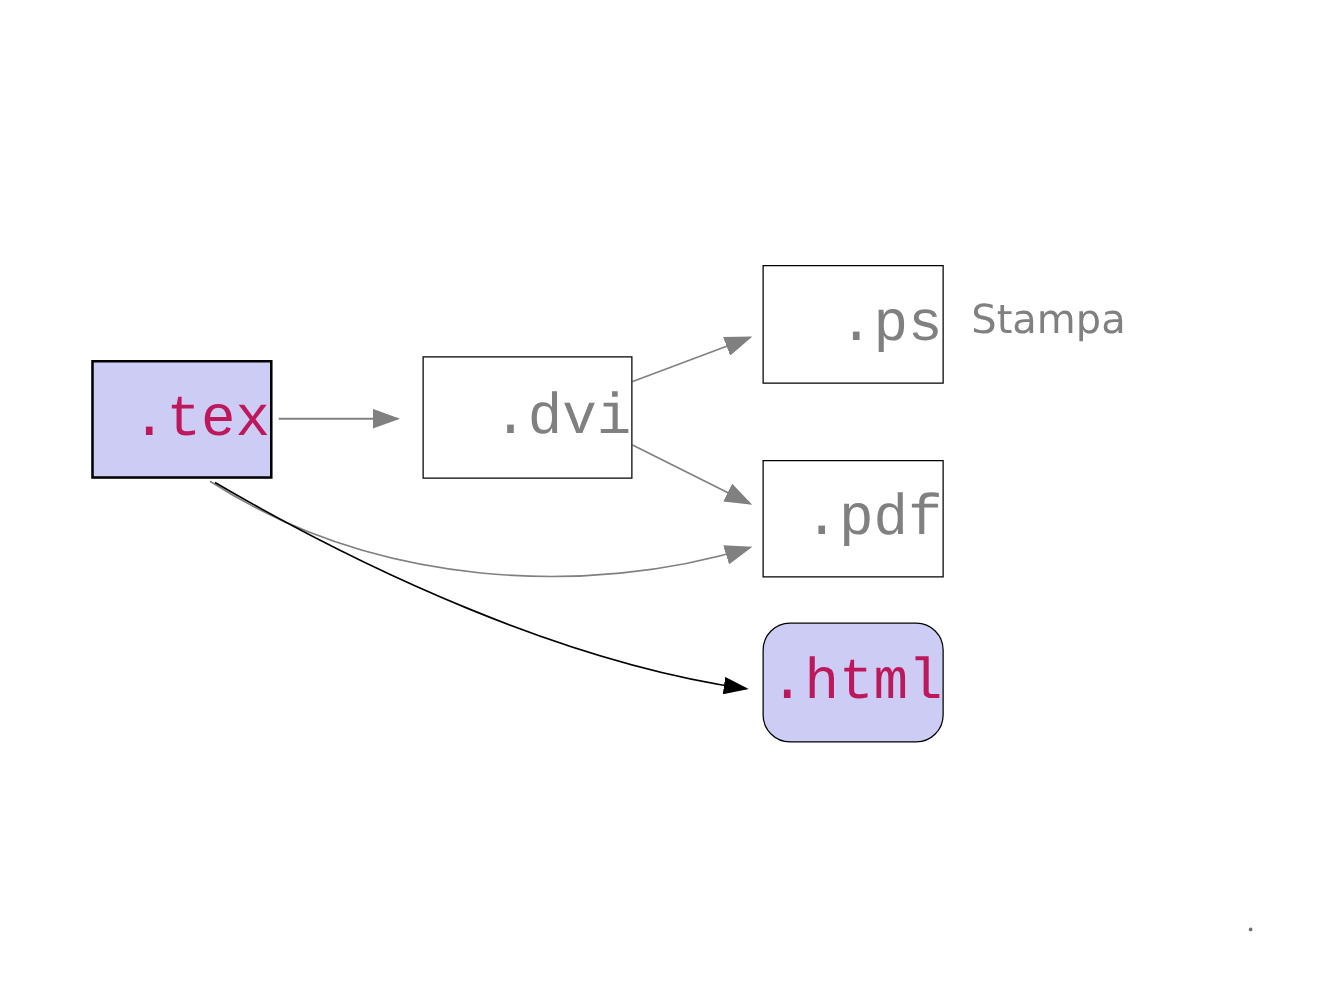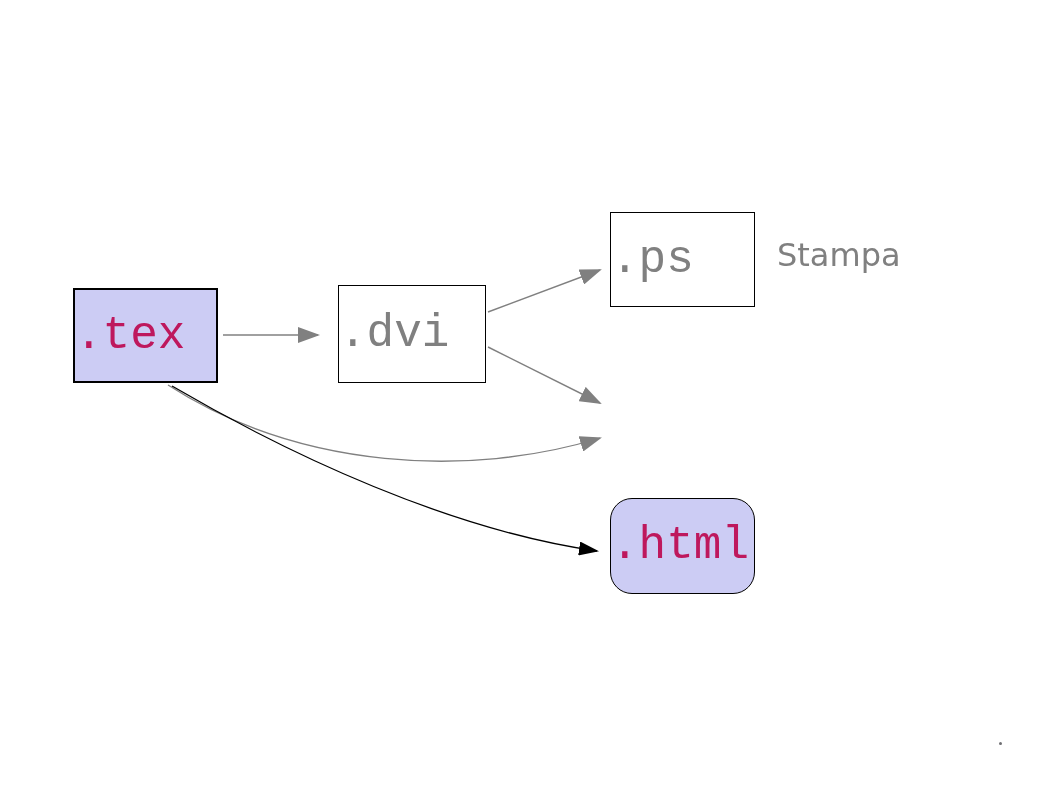--- a/index.html
+++ b/index.html
@@ -19,35 +19,35 @@
     position: absolute;
     left: 0;
     top: 0;
     width: 1058px;
     height: 794px;
   }
   .node {
     position: absolute;
     display: flex;
     align-items: center;
-    justify-content: flex-start;
+    justify-content: flex-end;
     font-family: "Liberation Mono", "DejaVu Sans Mono", monospace;
     font-size: 46px;
     letter-spacing: 0px;
     box-sizing: border-box;
     background: #ffffff;
     border: 1px solid #000000;
     color: #808080;
   }
   .node.accent {
     background: #ccccf4;
     color: #be185d;
   }
   .node-tex  { left: 73px;  top: 288px; width: 145px; height: 95px; border-width: 2px; }
-  .node-dvi  { left: 338px; top: 285px; width: 148px; height: 98px; }
+  .node-dvi  { left: 338px; top: 285px; width: 168px; height: 98px; }
   .node-ps   { left: 610px; top: 212px; width: 145px; height: 95px; }
   .node-pdf  { left: 610px; top: 368px; width: 145px; height: 94px; }
   .node-html { left: 610px; top: 498px; width: 145px; height: 96px; border-radius: 22px; }
   .annotation {
     position: absolute;
     color: #808080;
     font-size: 32px;
     line-height: 38px;
     white-space: nowrap;
   }
@@ -94,20 +94,23 @@
   </div>
 
   <div class="node node-dvi">
     <span>.dvi</span>
   </div>
 
   <div class="node node-ps">
     <span>.ps</span>
   </div>
 
+  <div class="node node-pdf">
+    <span>.pdf</span>
+  </div>
 
   <div class="node accent node-html">
     <span>.html</span>
   </div>
 
   <div class="annotation annotation-ps">
     <span>Stampa</span>
   </div>
 
 

